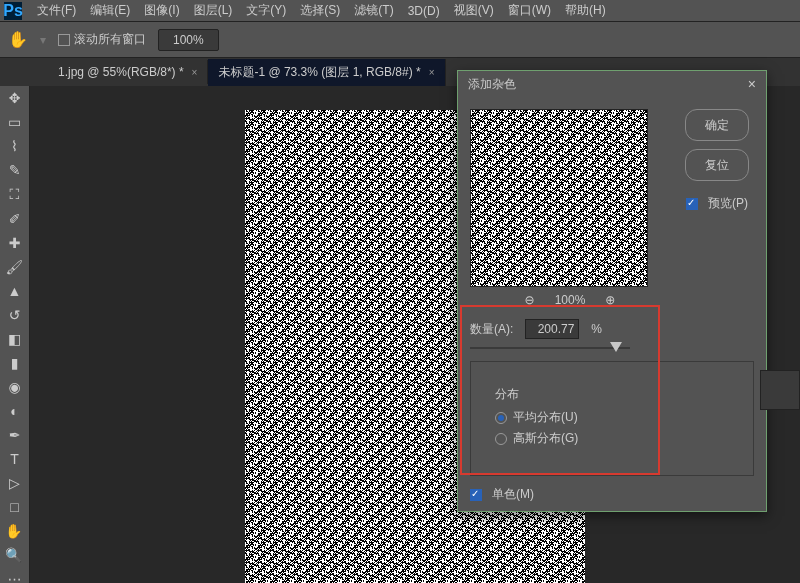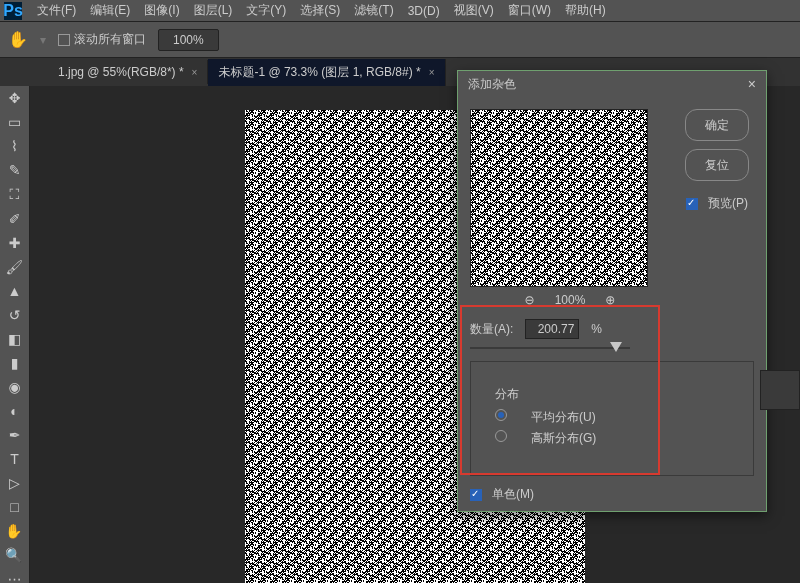--- a/index.html
+++ b/index.html
@@ -35,21 +35,21 @@
 .check-row .cb.checked{background:#2862b8;border-color:#2862b8;position:relative}
 .check-row .cb.checked::after{content:"✓";color:#fff;font-size:10px;position:absolute;left:0;top:-2px}
 .red-box{position:absolute;left:460px;top:305px;width:200px;height:170px;border:2px solid #d73a2f;pointer-events:none}
 .amount-section{padding:0 12px 8px 12px}
 .amount-row{display:flex;align-items:center;gap:12px;margin-bottom:6px}
 .amount-input{width:54px;height:20px;background:#3a3a3a;border:1px solid #222;color:#ccc;padding:0 4px;text-align:right}
 .slider{height:2px;background:#3a3a3a;position:relative;width:160px;margin:8px 0 12px 0}
 .slider-thumb{position:absolute;right:8px;top:-5px;width:0;height:0;border-left:6px solid transparent;border-right:6px solid transparent;border-top:10px solid #c8c8c8}
 .dist-box{border:1px solid #3a3a3a;padding:24px;margin-bottom:10px}
 .dist-title{margin-bottom:6px}
-.radio-row{display:flex;gap:24px;margin:4px 0}
+.radio-row{display:flex;align-items:center;gap:6px;margin:4px 0}
 .radio{width:12px;height:12px;border:1px solid #999;border-radius:50%;display:inline-block;position:relative}
 .radio.checked::after{content:"";position:absolute;left:2px;top:2px;width:6px;height:6px;background:#2862b8;border-radius:50%}
 .right-strip{position:absolute;right:0;top:370px;width:40px;height:40px;border:1px solid #222;background:#3a3a3a}
 </style>
 </head>
 <body>
 
 <div class="menubar">
   <div class="ps-logo">Ps</div>
   <span>文件(F)</span>

